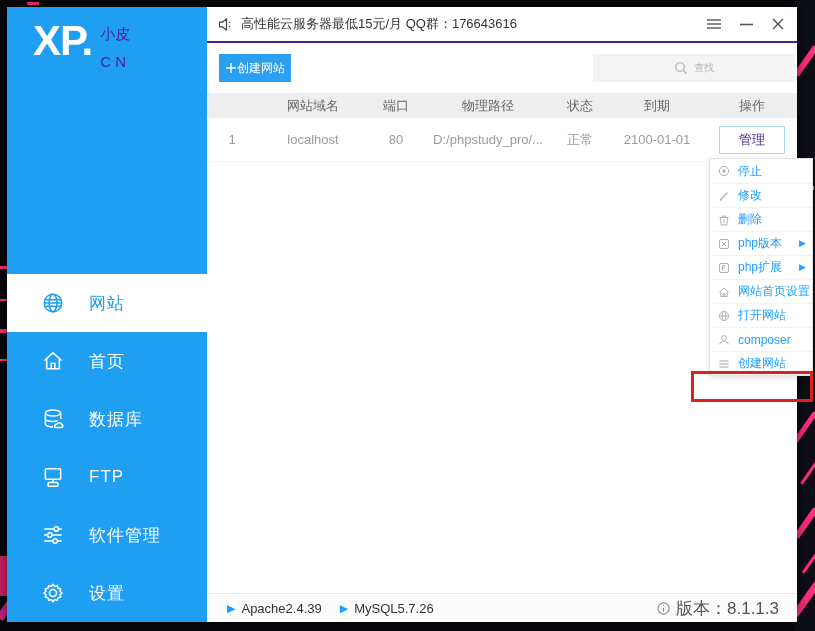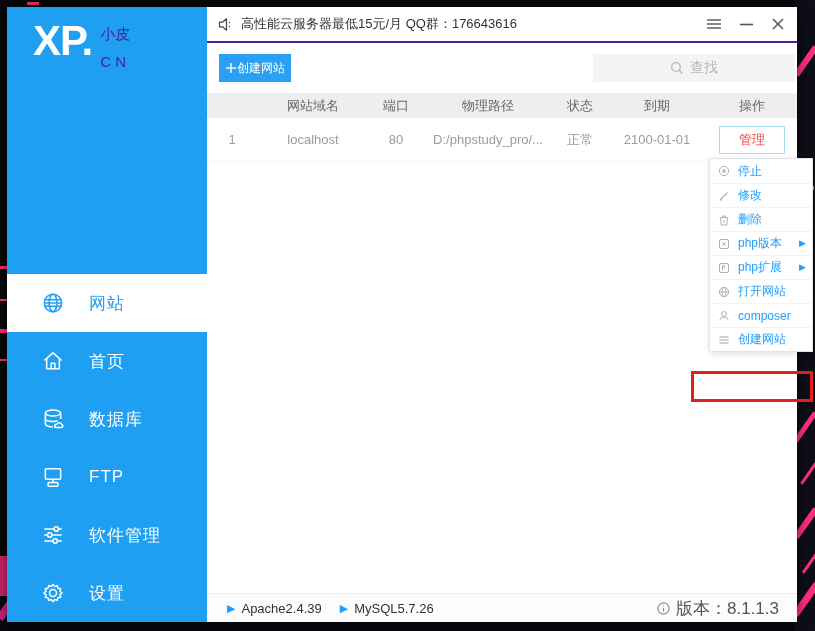--- a/index.html
+++ b/index.html
@@ -40,31 +40,31 @@
     border-bottom:2px solid #4c1d95; padding:0 12px 0 10px; }
   .ad-text { font-size:13px; color:#333; margin-left:7px; }
   .win-controls { margin-left:auto; display:flex; align-items:center; gap:17px; }
   .win-btn { cursor:pointer; display:flex; align-items:center; }
 
   .toolbar { height:50px; flex:none; display:flex; align-items:center; padding:0 2px 0 12px; }
   .create-btn { height:28px; padding:0 6px; background:#2b9ff2; color:#fff; font-size:12px;
     display:flex; align-items:center; border:none; border-radius:0; cursor:pointer; }
   .search-box { margin-left:auto; width:202px; height:28px; background:#f4f4f5;
     display:flex; align-items:center; justify-content:center; gap:6px; cursor:text; }
-  .search-box span { color:#b3b6ba; font-size:14px; }
+  .search-box span { color:#b3b6ba; font-size:10px; }
 
   .thead { height:25px; flex:none; background:#eeeeee; display:flex; align-items:center; }
   .cell { text-align:center; font-size:13px; }
   .thead .cell { color:#666; }
   .c1{width:50px;} .c2{width:112px;} .c3{width:54px;} .c4{width:130px;}
   .c5{width:54px;} .c6{width:100px;} .c7{width:90px;}
   .trow { height:44px; flex:none; display:flex; align-items:center; border-bottom:1px solid #f5f5f5; }
   .trow .cell { color:#9b9b9b; }
   .manage-btn { width:66px; height:28px; margin:0 auto; background:#fff; border:1px solid #a9d9f9;
-    color:#ef4444; font-size:13px; cursor:pointer; border-radius:1px; }
+    color:#4c1d95; font-size:13px; cursor:pointer; border-radius:1px; }
   .tbody-rest { flex:1; background:#fff; }
 
   .statusbar { height:29px; flex:none; border-top:1px solid #eaeaea; background:#fcfcfc;
     display:flex; align-items:center; padding:0 18px 0 20px; }
   .svc { display:flex; align-items:center; gap:6px; margin-right:18px; cursor:pointer; }
   .svc .play { color:#1e9fff; font-size:11px; line-height:1; }
   .svc .svc-name { color:#333; font-size:13px; }
   .ver { margin-left:auto; display:flex; align-items:center; gap:6px; }
   .ver span { color:#555; font-size:17px; }
 
@@ -341,20 +341,30 @@
     <span class="mi-icon">
       <svg width="12" height="12" viewBox="0 0 12 12" fill="none" stroke="#b0b0b0" stroke-width="1">
         <rect x="1.5" y="1.5" width="9" height="9" rx="1.5"></rect>
         <path d="M4.5 8.5 V3.5 H6.3 C7.2 3.5 7.2 5.8 6.3 5.8 H4.5"></path>
       </svg>
     </span>
     <span class="mi-label">php扩展</span>
     <span class="mi-arrow">▶</span>
   </div>
 
+  <div class="menu-item">
+    <span class="mi-icon">
+      <svg width="12" height="12" viewBox="0 0 12 12" fill="none" stroke="#b0b0b0" stroke-width="1" stroke-linejoin="round">
+        <path d="M1.5 6 L6 2 L10.5 6"></path>
+          <path d="M2.8 5.2 V10.5 H9.2 V5.2"></path>
+          <path d="M5 10.5 V7.5 H7 V10.5"></path>
+      </svg>
+    </span>
+    <span class="mi-label">网站首页设置</span>
+  </div>
 
   <div class="menu-item">
     <span class="mi-icon">
       <svg width="12" height="12" viewBox="0 0 12 12" fill="none" stroke="#b0b0b0" stroke-width="1">
         <circle cx="6" cy="6" r="4.6"></circle>
           <ellipse cx="6" cy="6" rx="2" ry="4.6"></ellipse>
           <line x1="1.4" y1="6" x2="10.6" y2="6"></line>
       </svg>
     </span>
     <span class="mi-label">打开网站</span>

